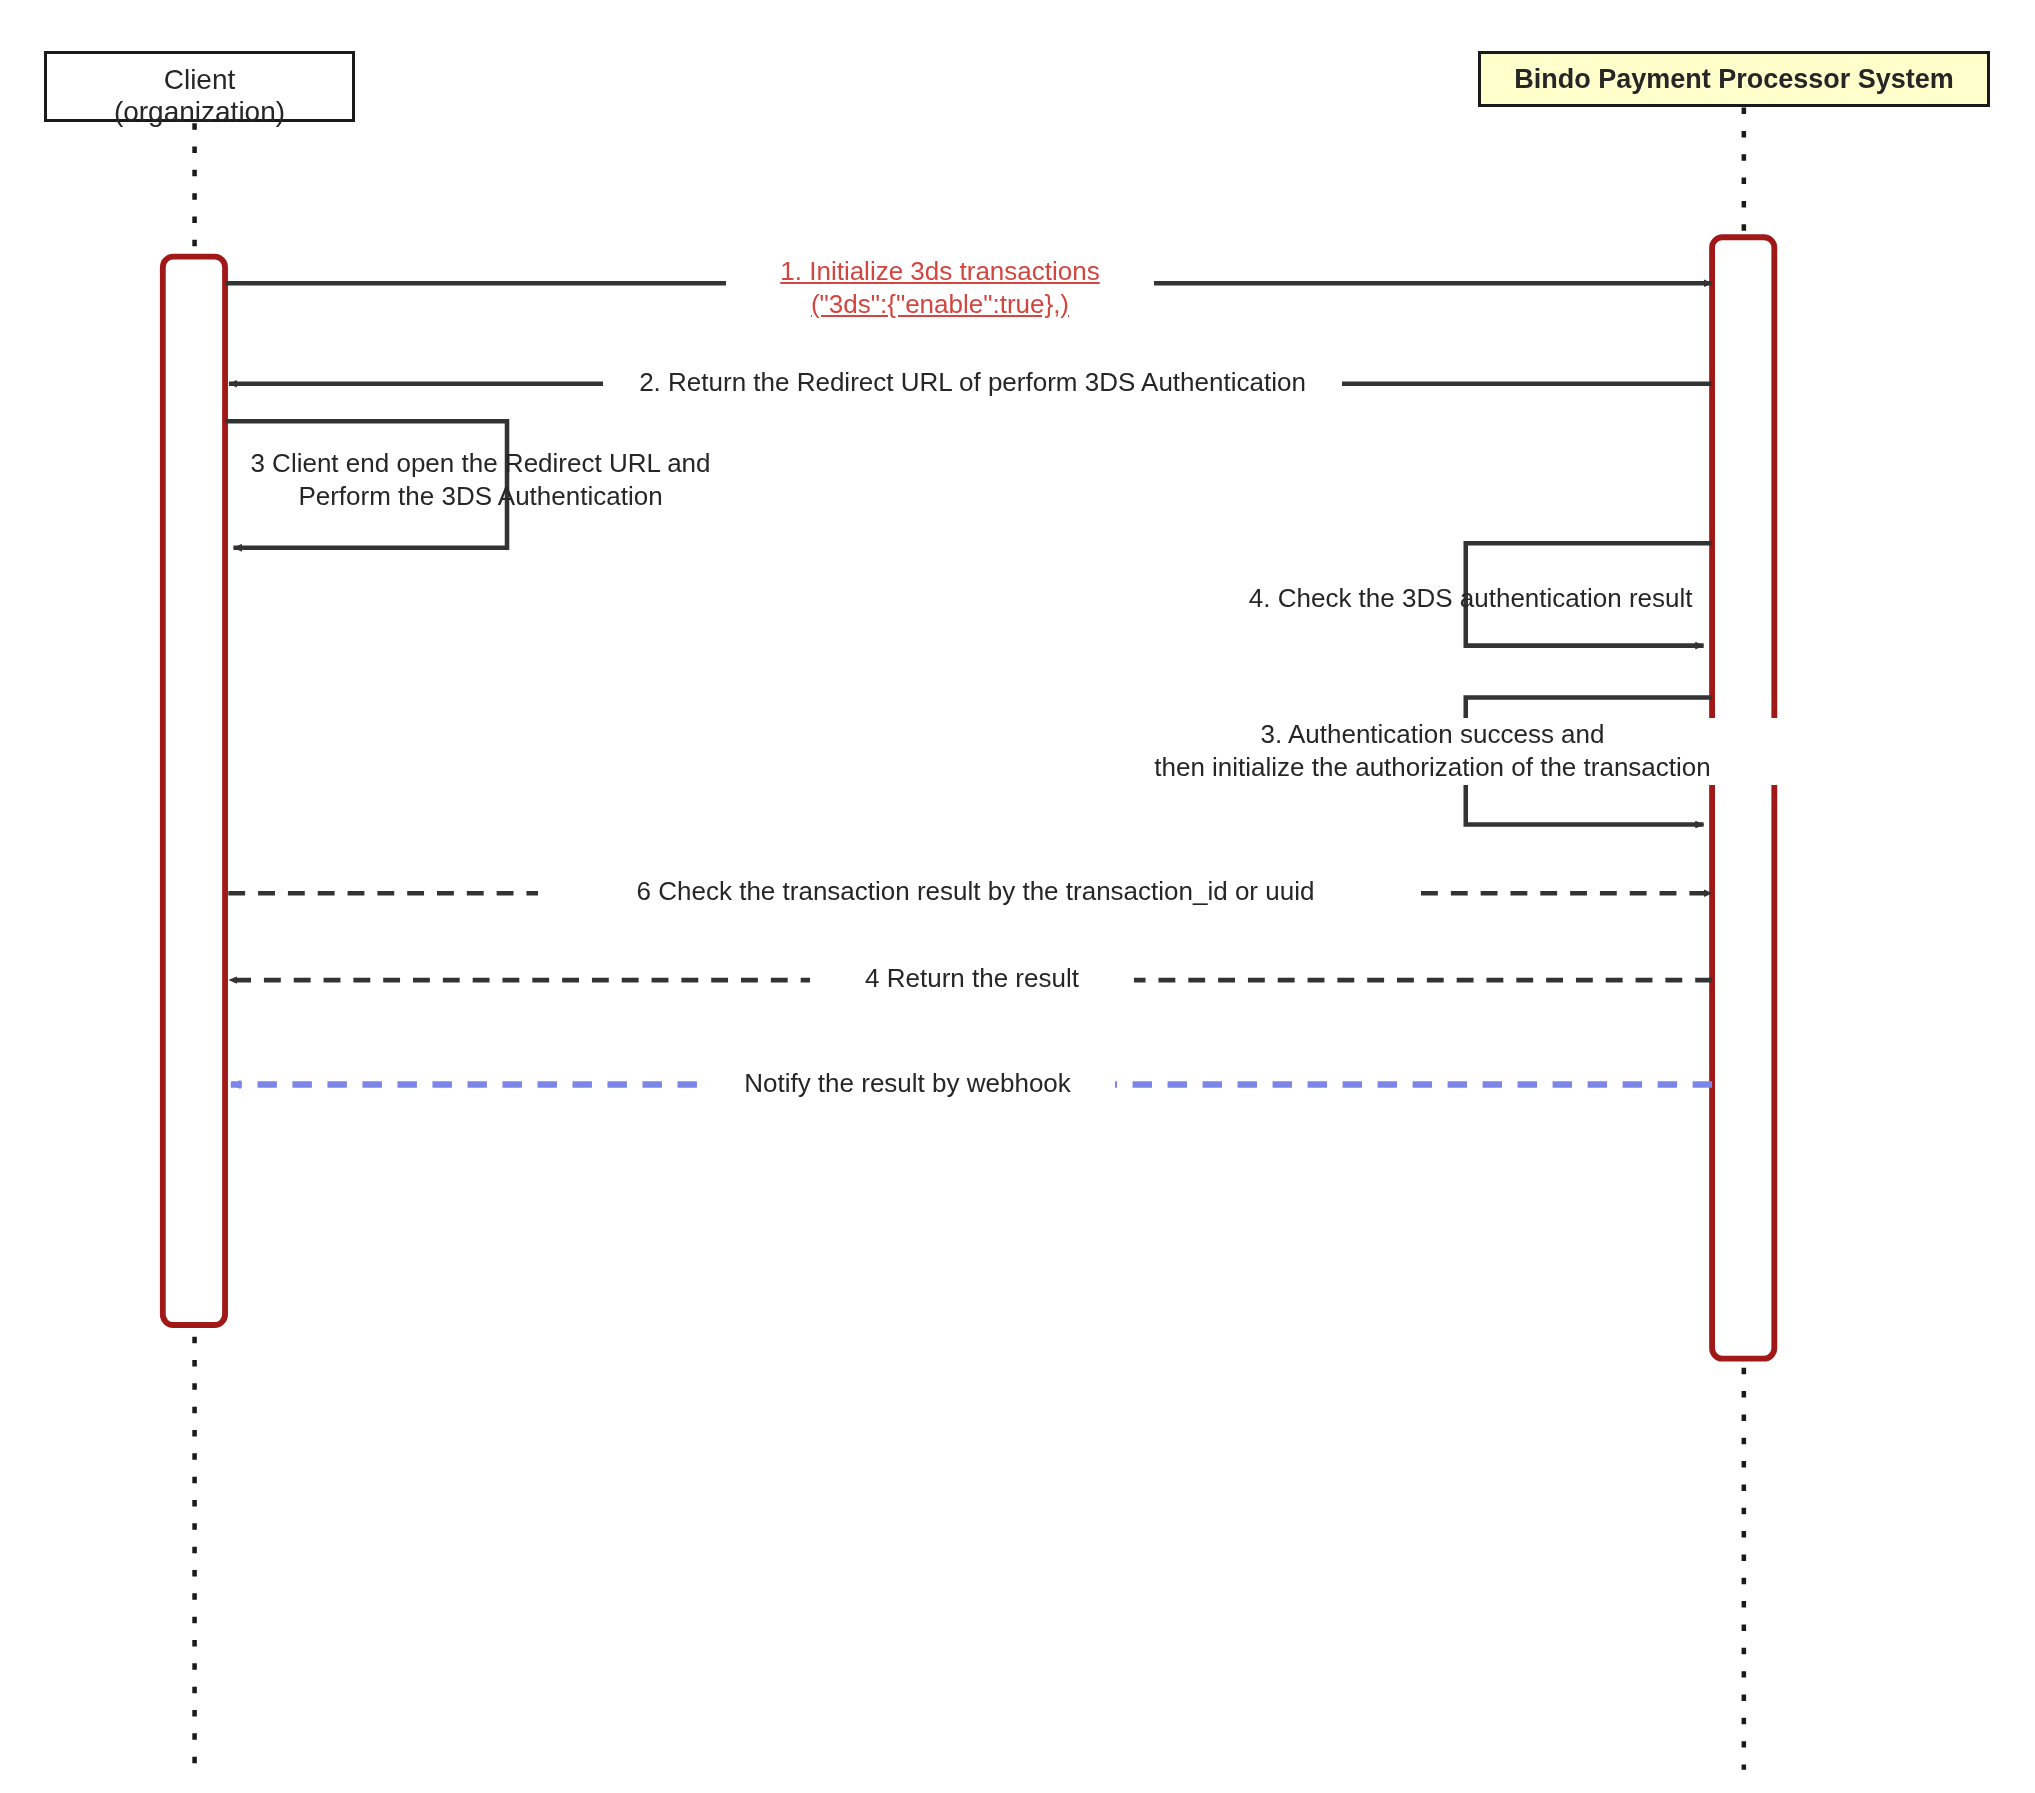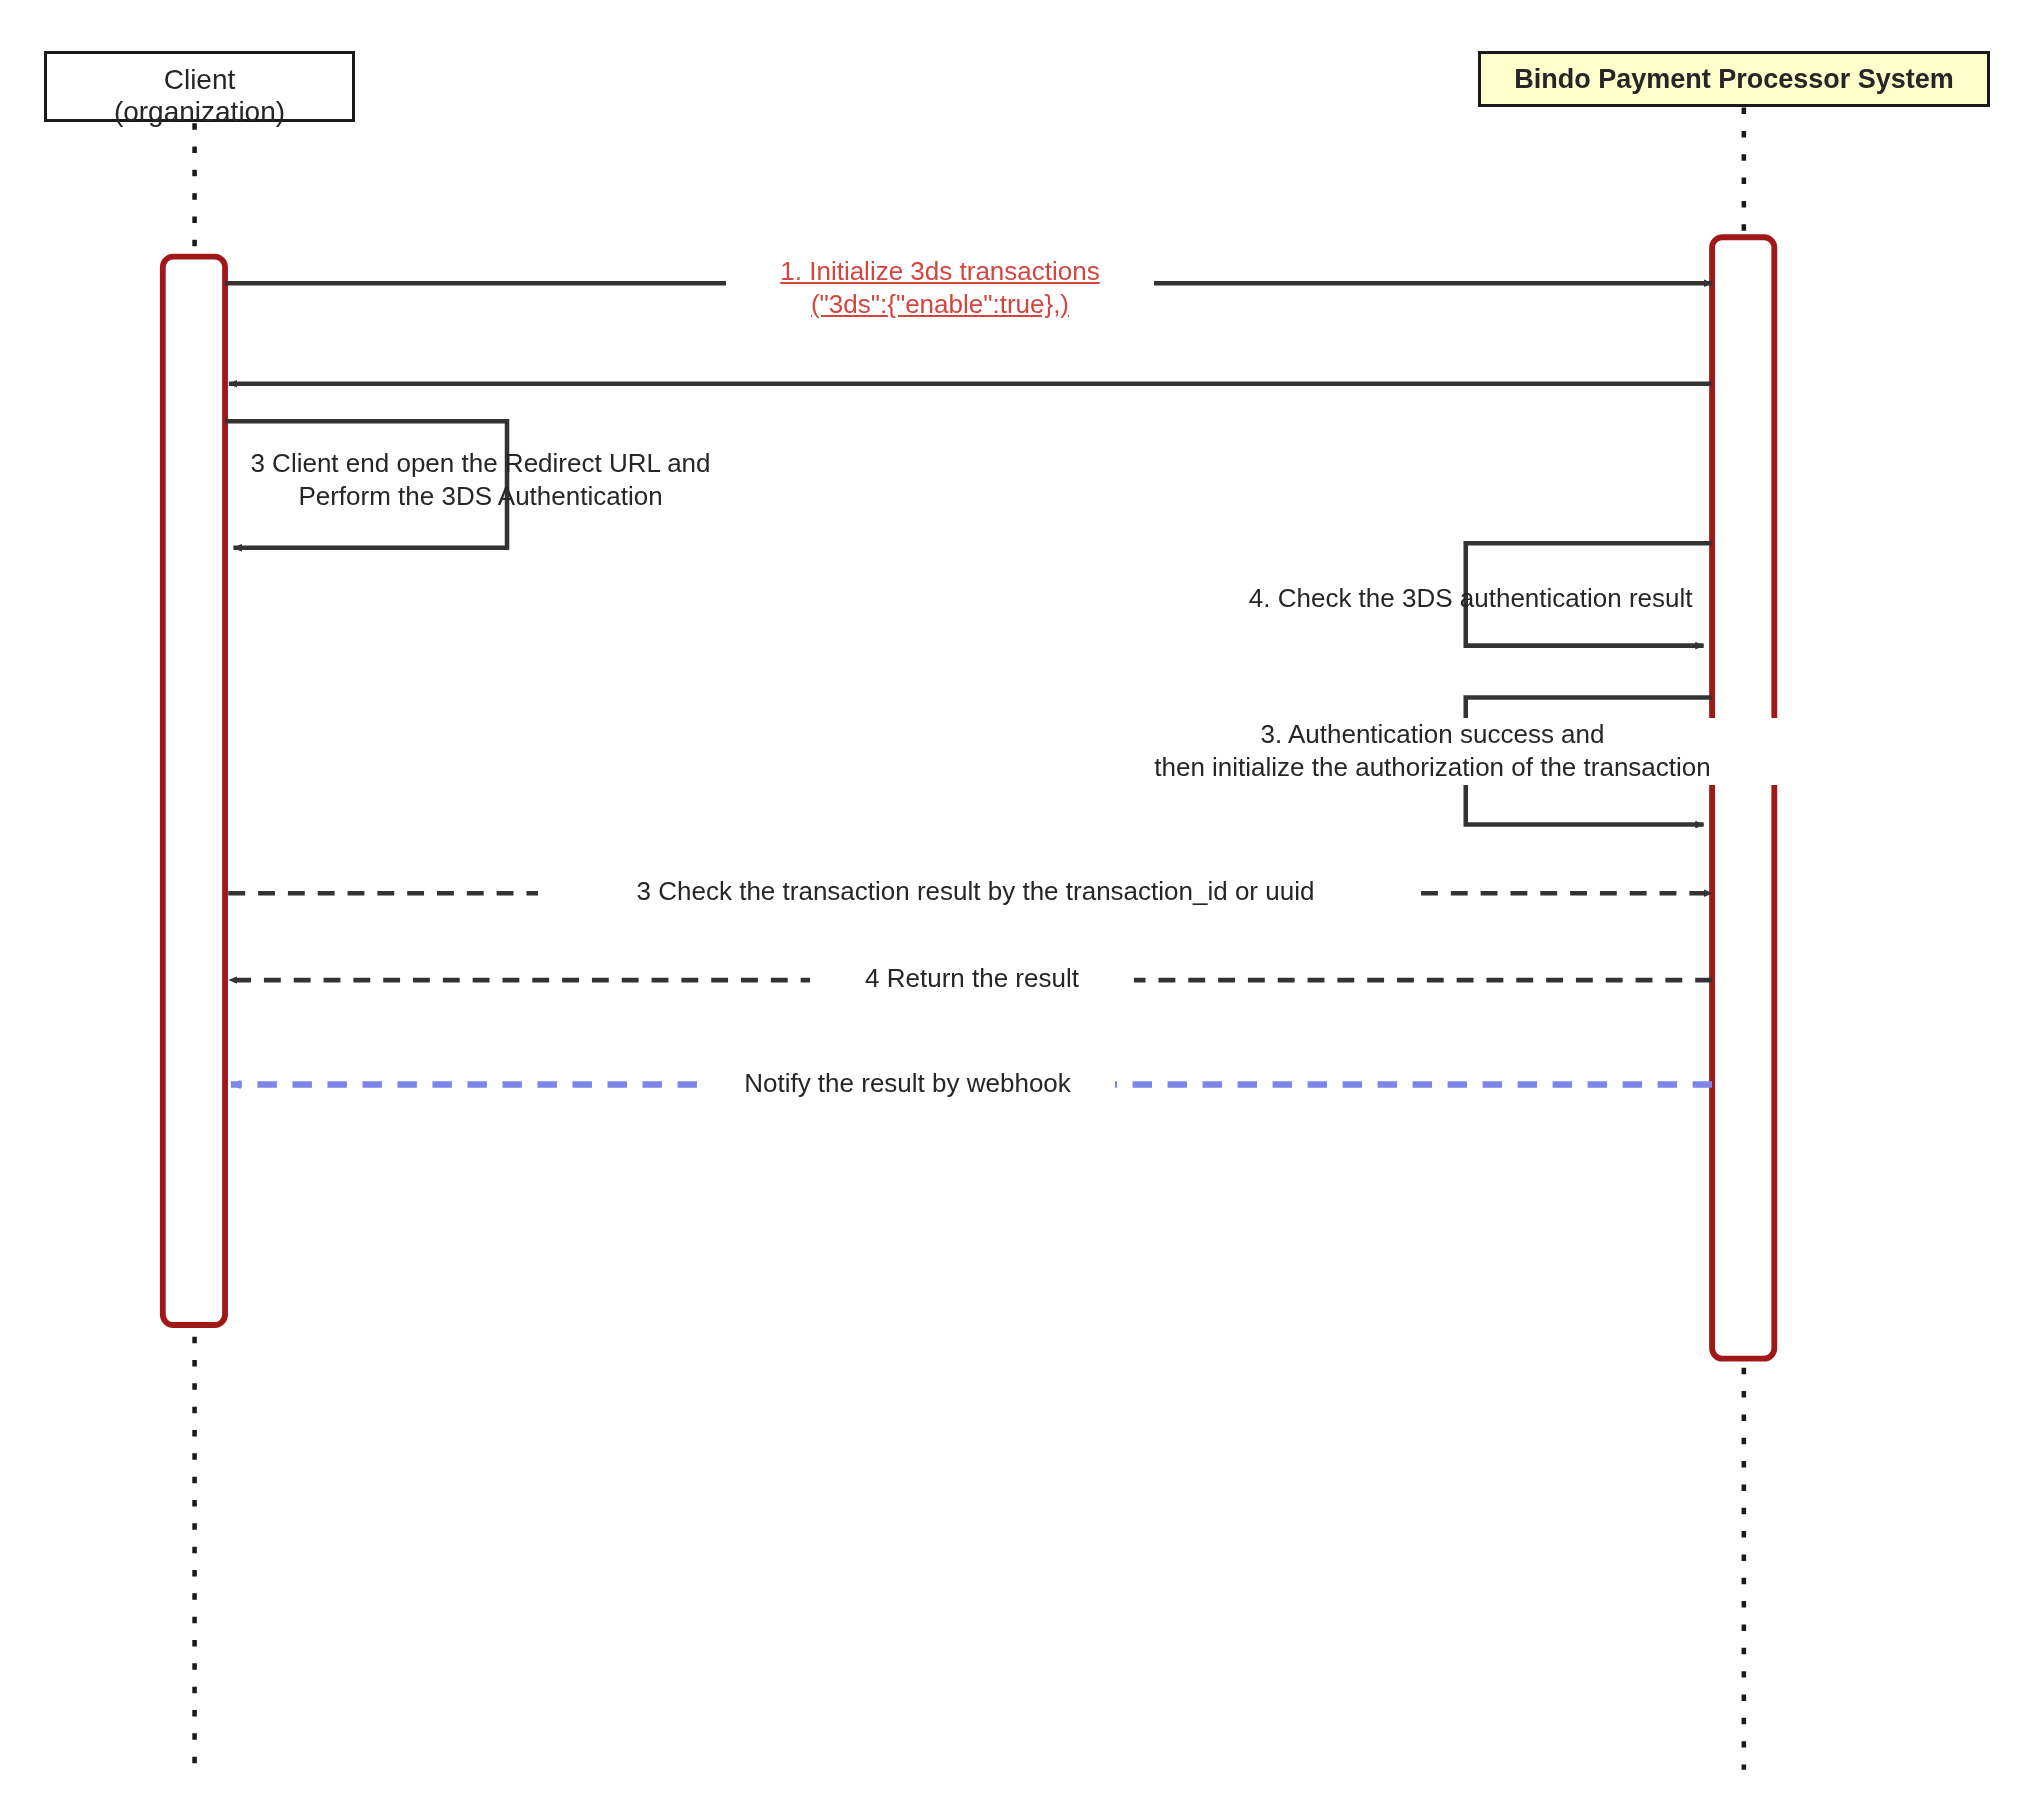--- a/index.html
+++ b/index.html
@@ -152,29 +152,30 @@
   </div>
 
   <div class="participant" id="participant-client">
     <span class="plabel">Client
 (organization)</span>
   </div>
 
   <div class="msg-label red two-line" style="left:726px; top:255px; width:428px;text-decoration:underline;">1. Initialize 3ds transactions
 ("3ds":{"enable":true},)</div>
 
+  <div class="msg-label" style="left:603px; top:366px; width:739px;">2. Return the Redirect URL of perform 3DS Authentication</div>
 
   <div class="msg-label two-line noshade" style="left:195px; top:447px; width:571px;">3 Client end open the Redirect URL and
 Perform the 3DS Authentication</div>
 
   <div class="msg-label noshade" style="left:1180px; top:582px; width:519px;text-align:right;">4. Check the 3DS authentication result</div>
 
   <div class="msg-label two-line" style="left:1076px; top:718px; width:713px;">3. Authentication success and
 then initialize the authorization of the transaction</div>
 
-  <div class="msg-label" style="left:538px; top:875px; width:875px;">3 Check the transaction result by the transaction_id or uuid</div>
+  <div class="msg-label" style="left:538px; top:875px; width:875px;">6 Check the transaction result by the transaction_id or uuid</div>
 
   <div class="msg-label" style="left:810px; top:962px; width:324px;">4 Return the result</div>
 
   <div class="msg-label" style="left:700px; top:1067px; width:415px;text-align:center;">Notify the result by webhook</div>
 
 </div>
 
 
 </body></html>

